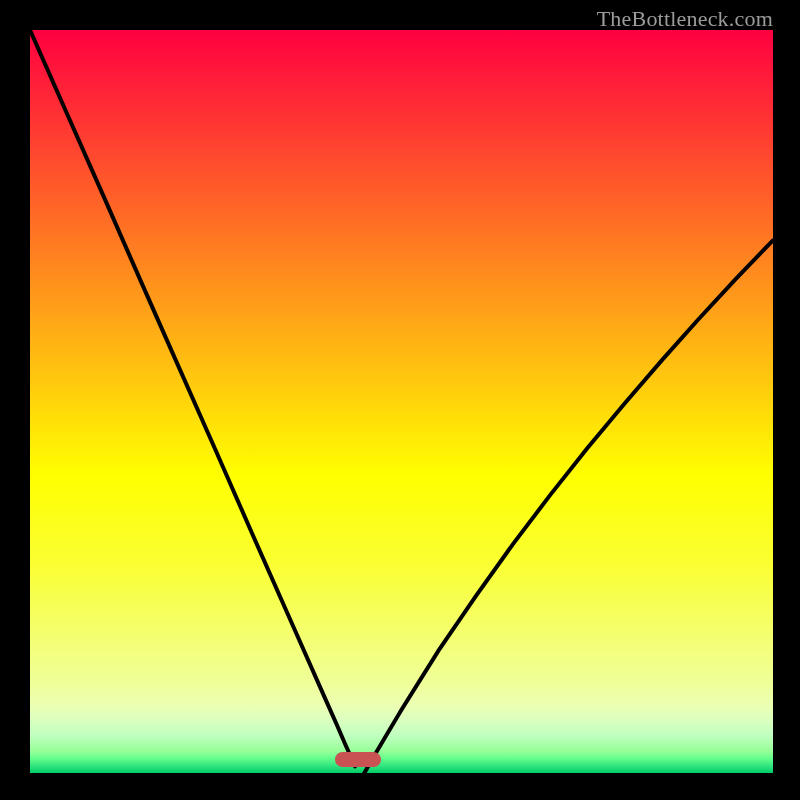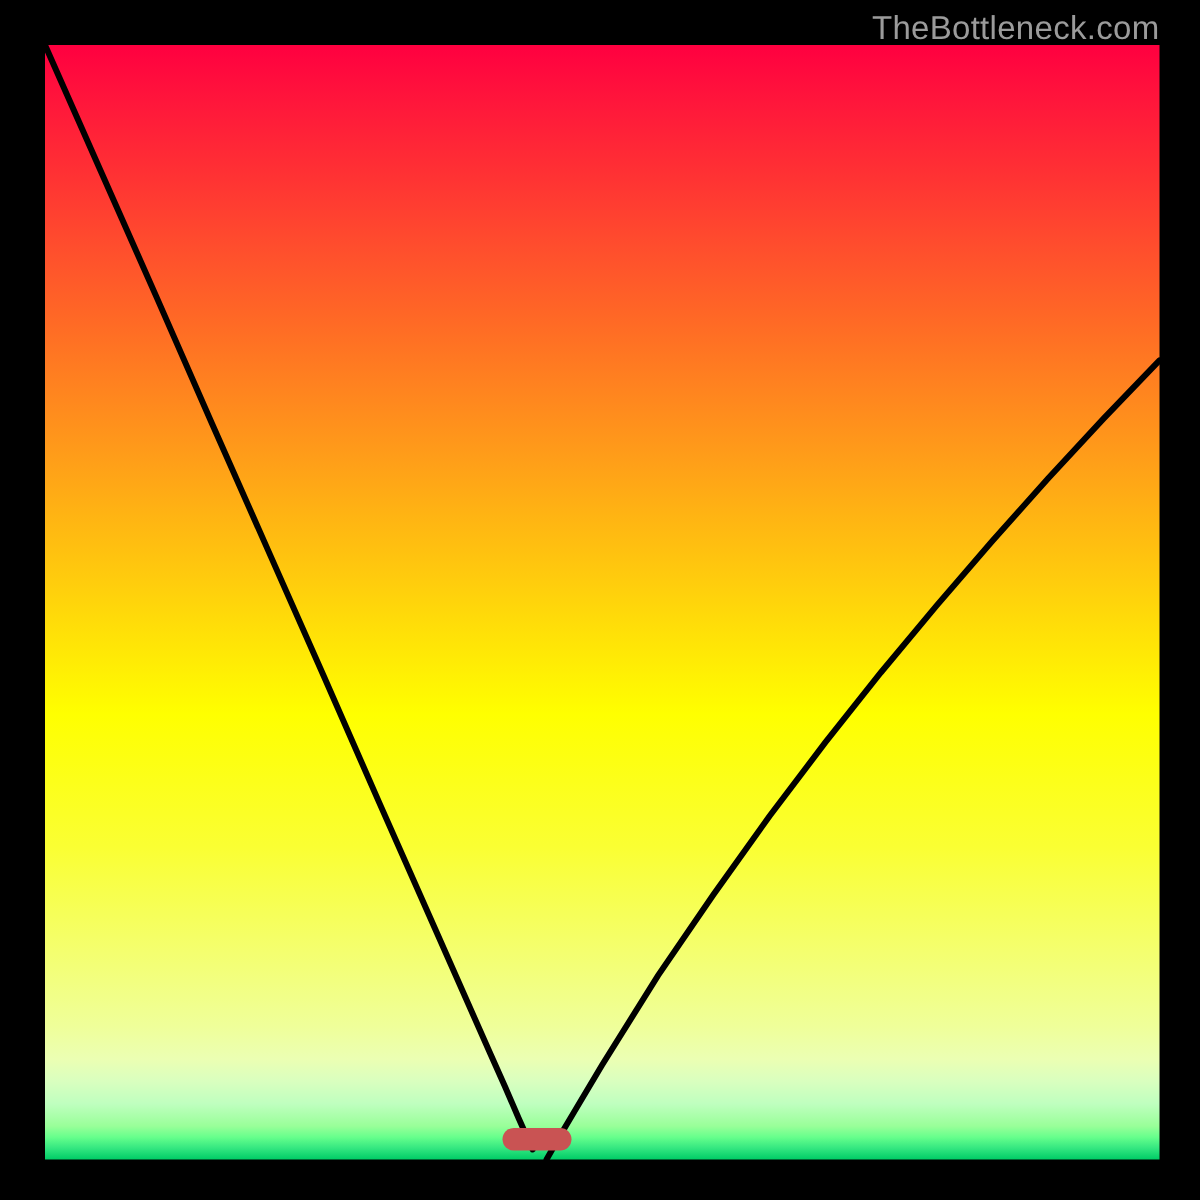--- a/index.html
+++ b/index.html
@@ -50,21 +50,21 @@
     pointer-events: none;
   }
   .marker {
     position: absolute;
     background: #c95353;
     border-radius: 999px;
   }
   .watermark {
     position: absolute;
     color: #9b9b9b;
-    font-family: Liberation Sans, sans-serif;
+    font-family: Liberation Serif, serif;
     font-weight: 400;
     letter-spacing: 0.2px;
     white-space: nowrap;
   }
 </style>
 </head>
 <body>
 
 <div class="stage">
 

